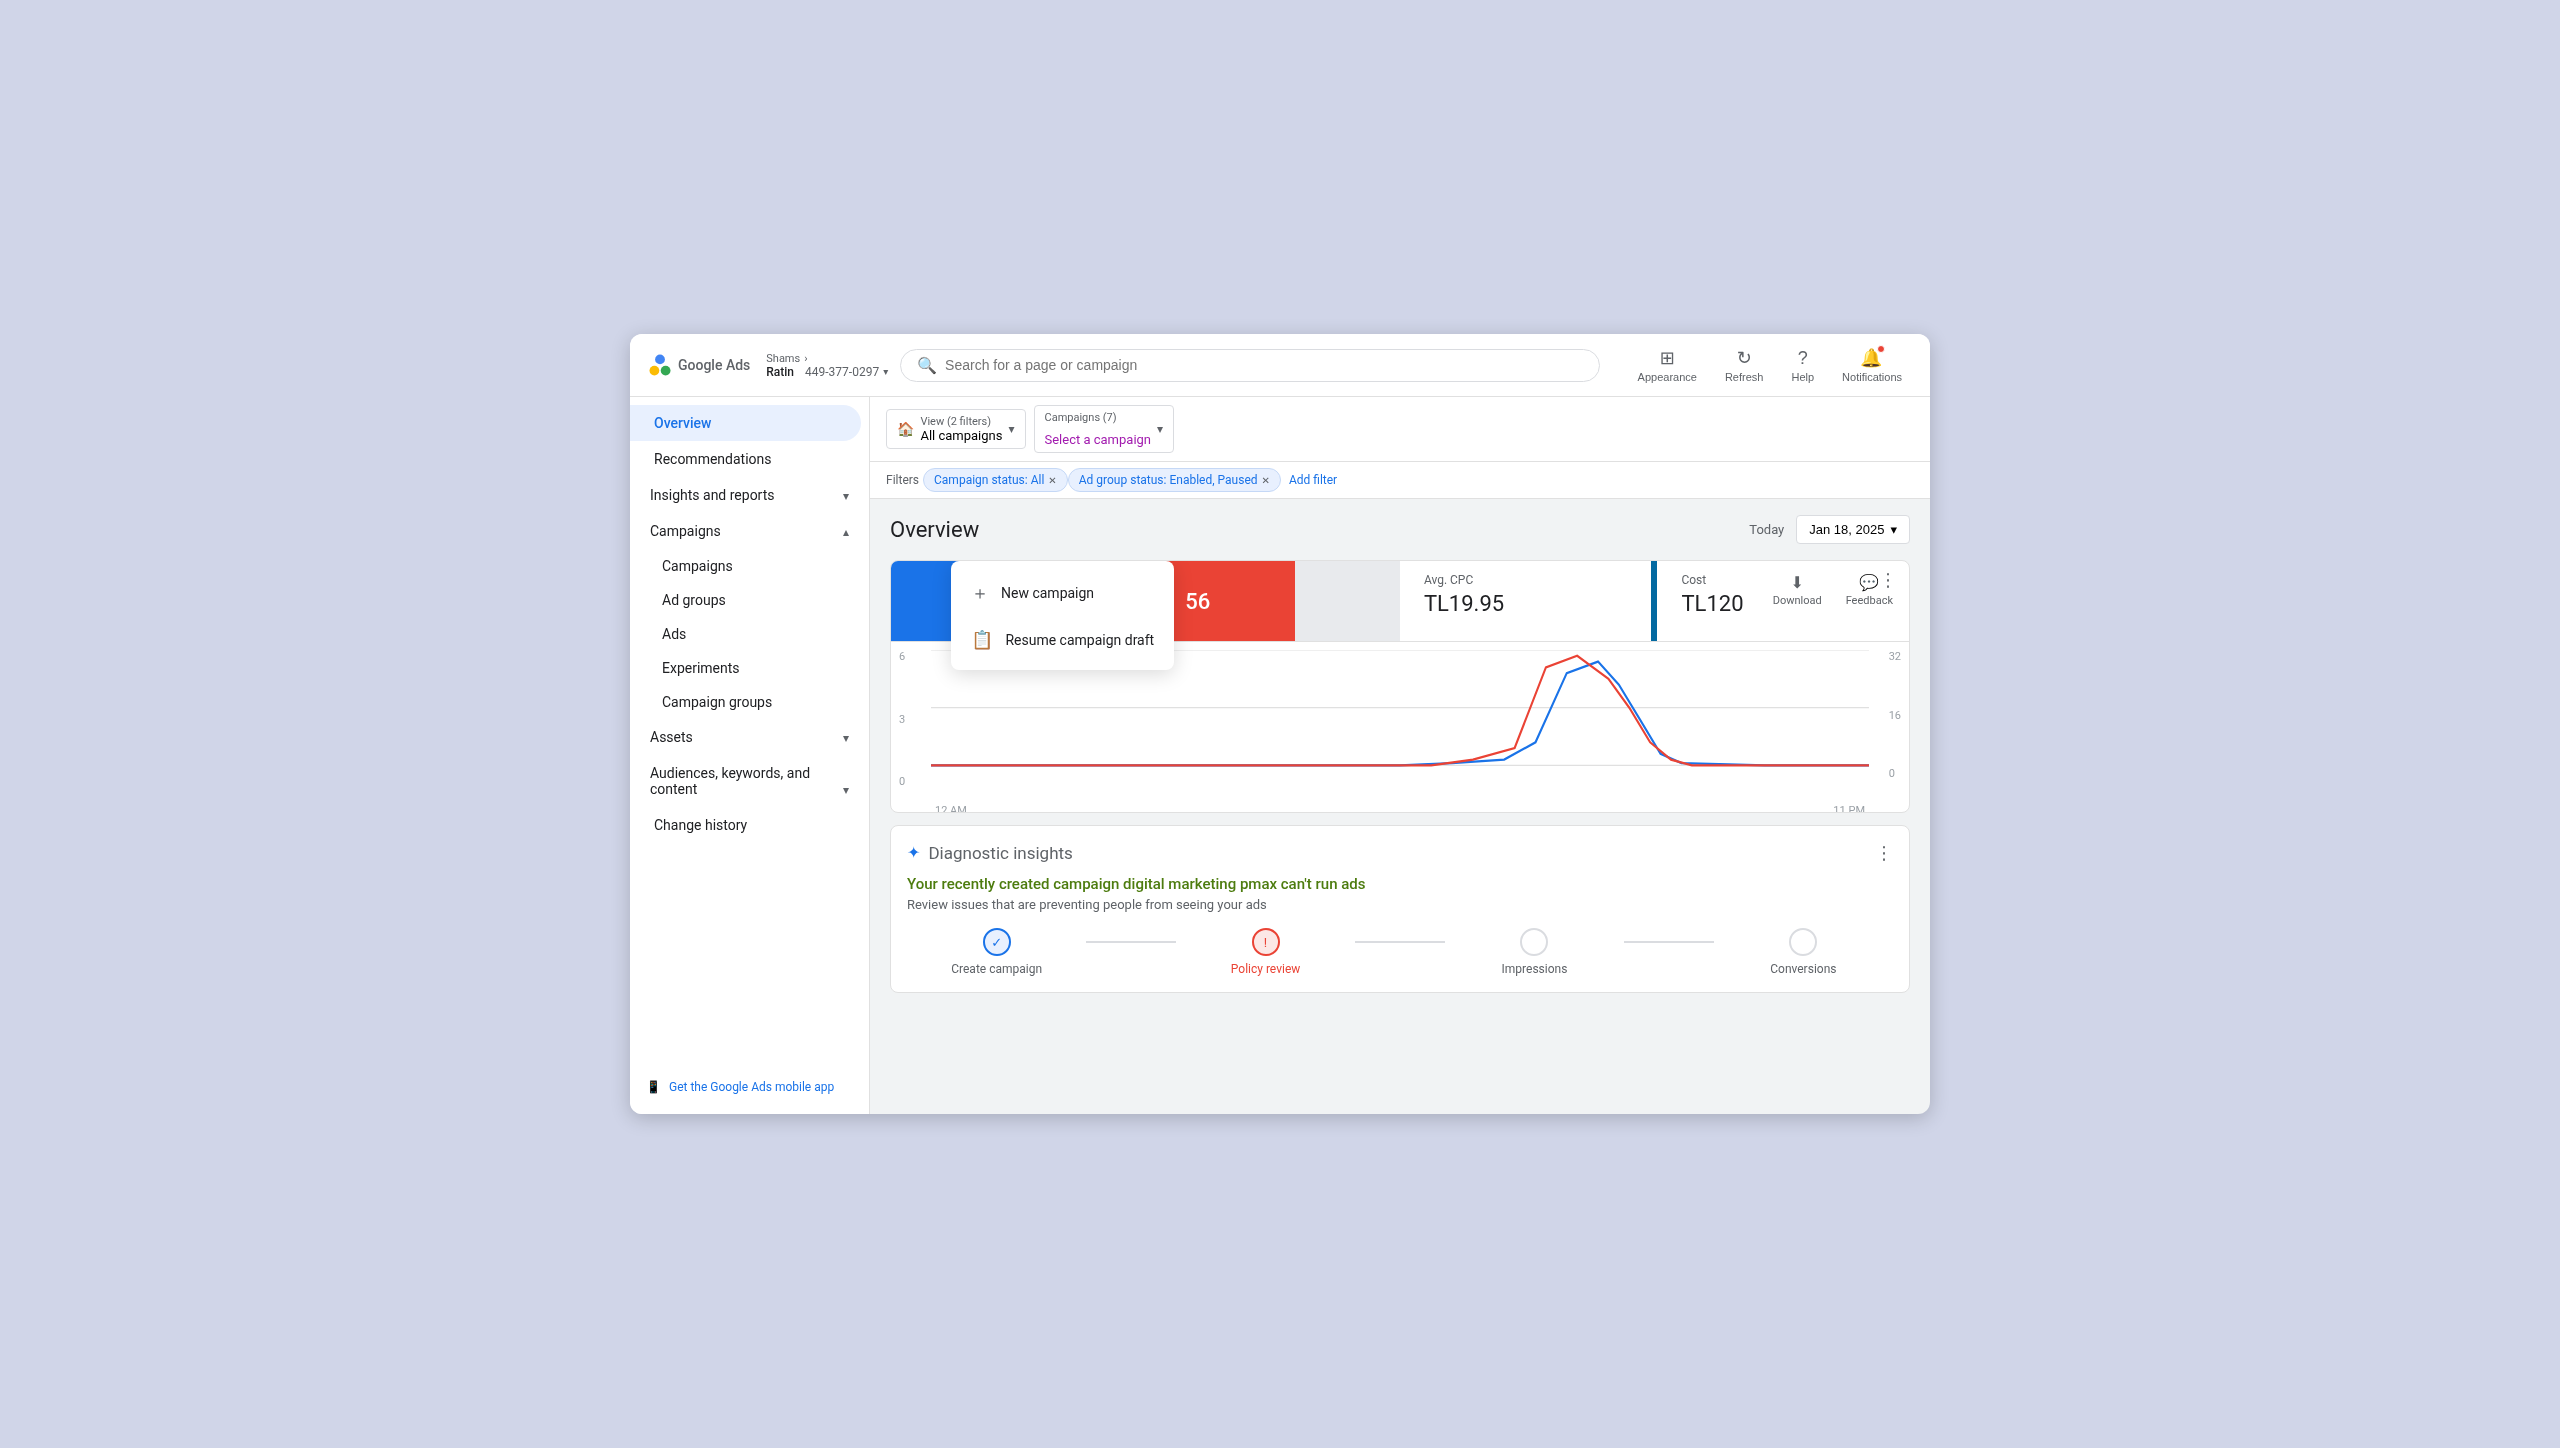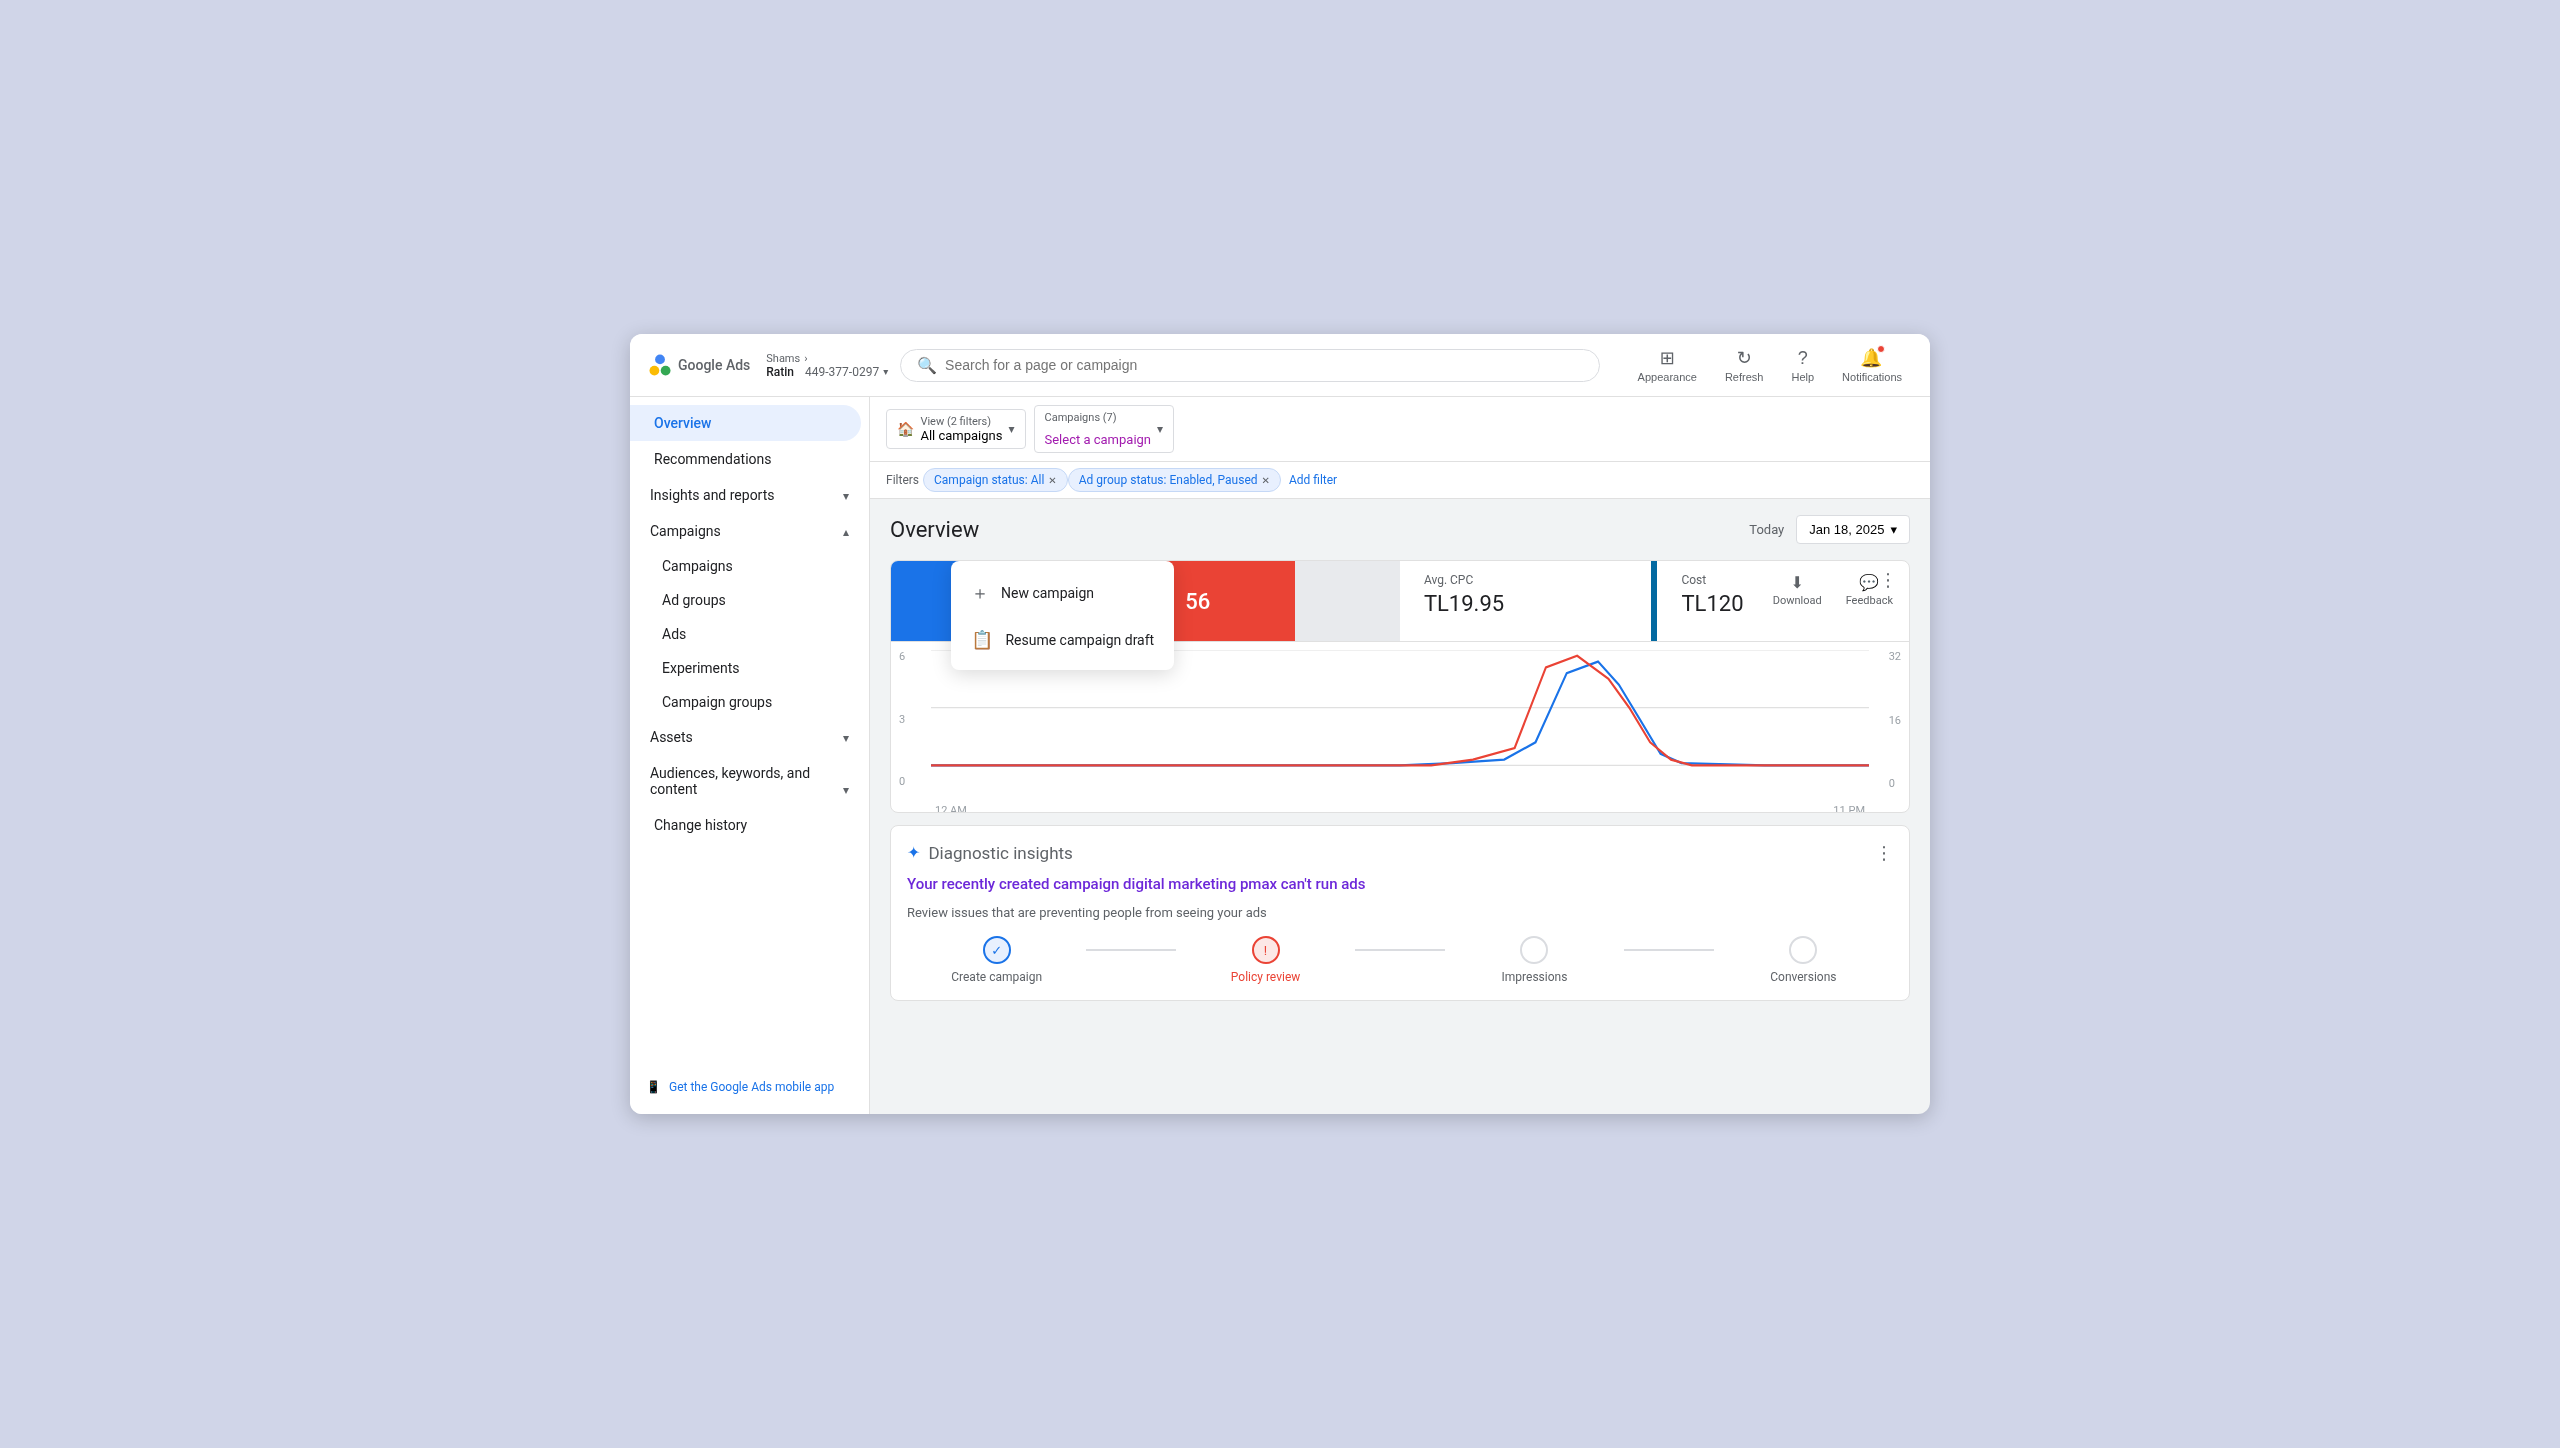--- a/index.html
+++ b/index.html
@@ -419,22 +419,22 @@
       color: #1a73e8;
       font-size: 16px;
     }
     .diagnostic-label {
       font-size: 17px;
       color: #5f6368;
     }
     .diagnostic-main-text {
       font-size: 15px;
       font-weight: 500;
-      color: #6d28d9;
-      margin-bottom: 12px;
+      color: #4d7c0f;
+      margin-bottom: 4px;
     }
     .diagnostic-sub-text {
       font-size: 13px;
       color: #5f6368;
     }
     
     .progress-steps {
       display: flex;
       align-items: center;
       margin-top: 16px;
@@ -725,21 +725,21 @@
           </div>
 
           <div class="line-chart-area">
             
             <div style="position:absolute;left:8px;top:8px;bottom:24px;display:flex;flex-direction:column;justify-content:space-between;">
               <span style="font-size:11px;color:#9aa0a6;">6</span>
               <span style="font-size:11px;color:#9aa0a6;">3</span>
               <span style="font-size:11px;color:#9aa0a6;">0</span>
             </div>
             
-            <div style="position:absolute;right:8px;top:8px;bottom:22px;display:flex;flex-direction:column;justify-content:space-between;">
+            <div style="position:absolute;right:8px;top:8px;bottom:32px;display:flex;flex-direction:column;justify-content:space-between;">
               <span style="font-size:11px;color:#9aa0a6;">32</span>
               <span style="font-size:11px;color:#9aa0a6;">16</span>
               <span style="font-size:11px;color:#9aa0a6;">0</span>
             </div>
 
             <svg class="chart-svg" viewBox="0 0 900 130" preserveAspectRatio="none" style="margin-left:24px;margin-right:24px;width:calc(100% - 48px);">
 
               <line x1="0" y1="0" x2="900" y2="0" stroke="#e0e0e0" stroke-width="1"></line>
               <line x1="0" y1="50" x2="900" y2="50" stroke="#e0e0e0" stroke-width="1"></line>
               <line x1="0" y1="100" x2="900" y2="100" stroke="#e0e0e0" stroke-width="1"></line>

